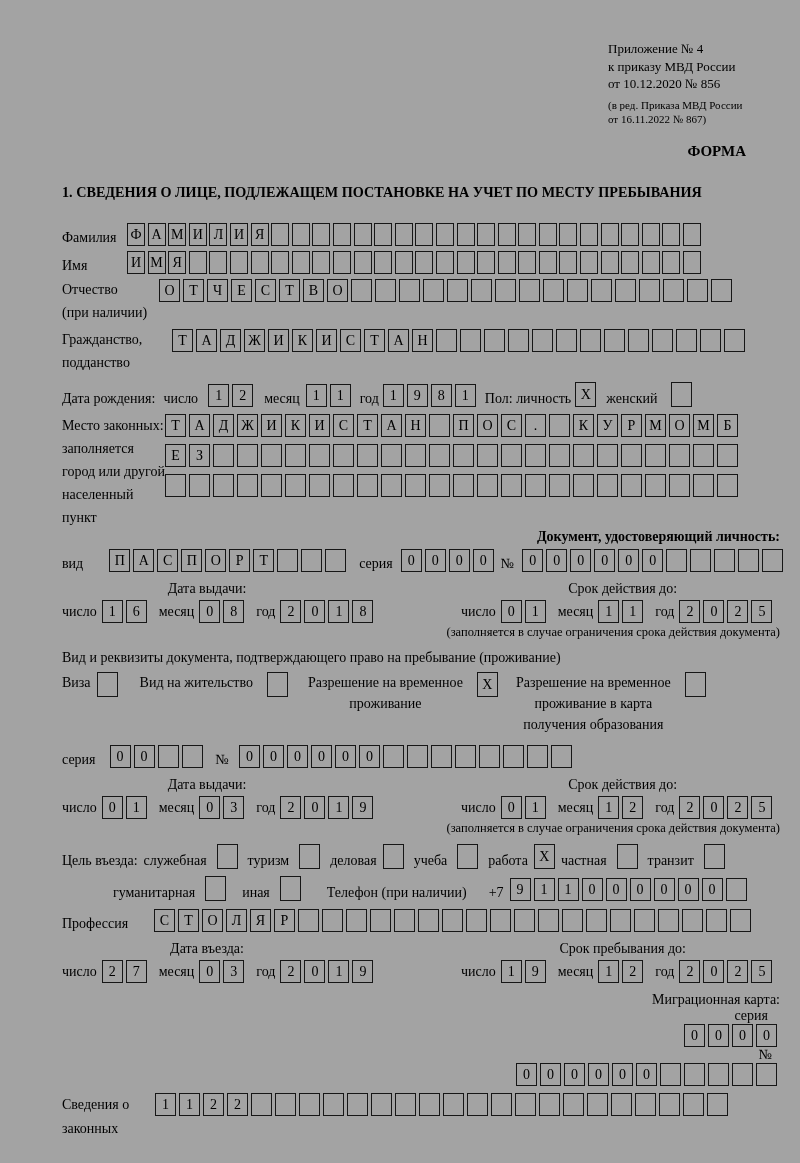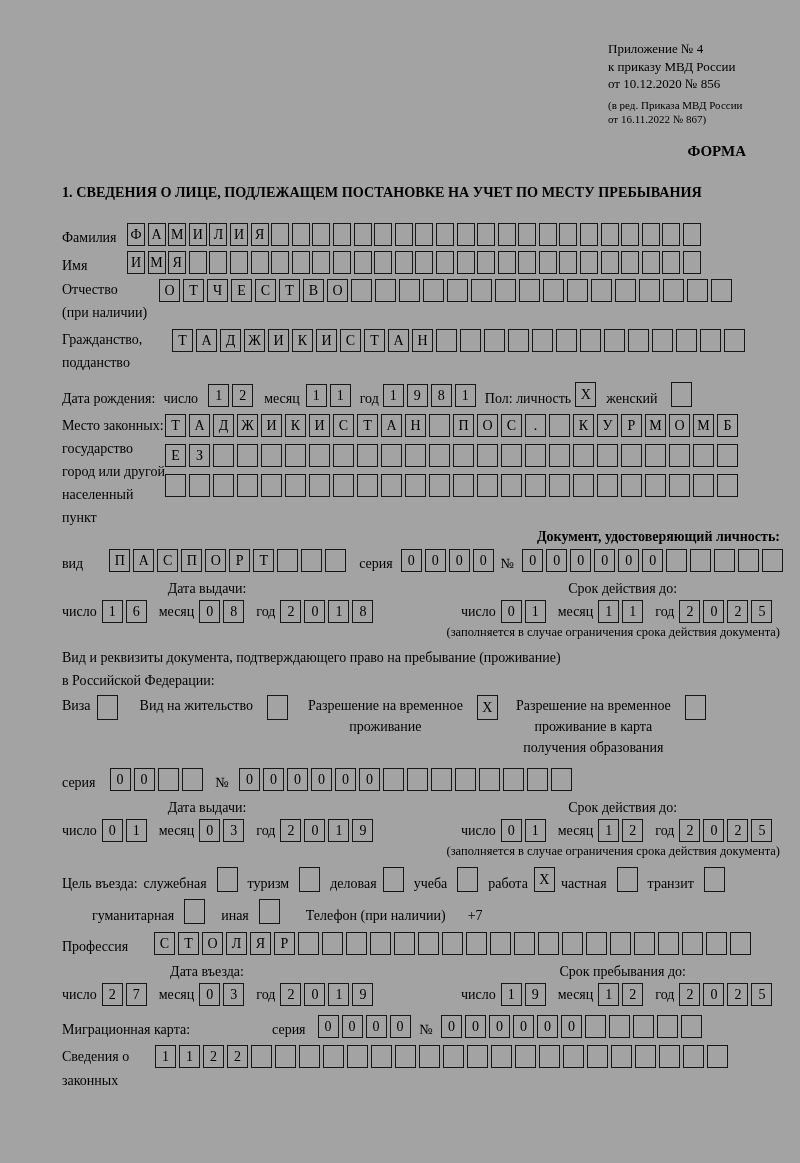--- a/index.html
+++ b/index.html
@@ -114,21 +114,21 @@
     <span class="cells"><span class="cell">1</span><span class="cell">9</span><span class="cell">8</span><span class="cell">1</span></span>
     <span class="lbl" style="margin-left:6px; margin-right:4px;">Пол: личность</span>
     <span class="cb">X</span>
     <span class="lbl" style="margin-left:10px; margin-right:14px;">женский</span>
     <span class="cb"></span>
   </div>
 
   <div class="row row-top" style="margin-top:7px;">
     <span class="lblcol" style="width:103px; line-height:1.65;">
       <div>Место законных:</div>
-      <div>государство</div>
+      <div>заполняется</div>
       <div>город или другой</div>
       <div>населенный пункт</div>
     </span>
     <span class="stack">
       <span class="cells g24"><span class="cell">Т</span><span class="cell">А</span><span class="cell">Д</span><span class="cell">Ж</span><span class="cell">И</span><span class="cell">К</span><span class="cell">И</span><span class="cell">С</span><span class="cell">Т</span><span class="cell">А</span><span class="cell">Н</span><span class="cell"></span><span class="cell">П</span><span class="cell">О</span><span class="cell">С</span><span class="cell">.</span><span class="cell"></span><span class="cell">К</span><span class="cell">У</span><span class="cell">Р</span><span class="cell">М</span><span class="cell">О</span><span class="cell">М</span><span class="cell">Б</span></span>
       <span class="cells g24"><span class="cell">Е</span><span class="cell">З</span><span class="cell"></span><span class="cell"></span><span class="cell"></span><span class="cell"></span><span class="cell"></span><span class="cell"></span><span class="cell"></span><span class="cell"></span><span class="cell"></span><span class="cell"></span><span class="cell"></span><span class="cell"></span><span class="cell"></span><span class="cell"></span><span class="cell"></span><span class="cell"></span><span class="cell"></span><span class="cell"></span><span class="cell"></span><span class="cell"></span><span class="cell"></span><span class="cell"></span></span>
       <span class="cells g24"><span class="cell"></span><span class="cell"></span><span class="cell"></span><span class="cell"></span><span class="cell"></span><span class="cell"></span><span class="cell"></span><span class="cell"></span><span class="cell"></span><span class="cell"></span><span class="cell"></span><span class="cell"></span><span class="cell"></span><span class="cell"></span><span class="cell"></span><span class="cell"></span><span class="cell"></span><span class="cell"></span><span class="cell"></span><span class="cell"></span><span class="cell"></span><span class="cell"></span><span class="cell"></span><span class="cell"></span></span>
     </span>
   </div>
 
@@ -163,21 +163,20 @@
         <span class="lbl">месяц</span>
         <span class="cells"><span class="cell">1</span><span class="cell">1</span></span>
         <span class="lbl">год</span>
         <span class="cells"><span class="cell">2</span><span class="cell">0</span><span class="cell">2</span><span class="cell">5</span></span>
       </div>
     </div>
   </div>
   <div class="note note-right">(заполняется в случае ограничения срока действия документа)</div>
 
   <div class="lbl mt10">Вид и реквизиты документа, подтверждающего право на пребывание (проживание)</div>
-  <div class="lbl" style="margin-top:7px;">в Российской Федерации:</div>
 
   <div class="row row-top" style="margin-top:6px;">
     <div class="pair">
       <span class="txt">Виза</span>
       <span class="cb gap6"></span>
     </div>
     <div class="pair" style="margin-left:22px;">
       <span class="txt">Вид на жительство</span>
       <span class="cb gap14"></span>
     </div>
@@ -242,27 +241,28 @@
     <span class="lbl gap10">учеба</span>
     <span class="cb gap10"></span>
     <span class="lbl gap10">работа</span>
     <span class="cb gap6">X</span>
     <span class="lbl gap6">частная</span>
     <span class="cb gap10"></span>
     <span class="lbl gap10">транзит</span>
     <span class="cb gap10"></span>
   </div>
 
-  <div class="row" style="margin-top:7px; margin-left:30px;">
+  <div class="row" style="margin-top:7px; margin-left:51px;">
     <span class="lbl">гуманитарная</span>
     <span class="cb gap10"></span>
     <span class="lbl" style="margin-left:16px;">иная</span>
     <span class="cb gap10"></span>
     <span class="lbl" style="margin-left:26px;">Телефон (при наличии)</span>
     <span class="lbl" style="margin-left:22px; margin-right:6px;">+7</span>
+    <span class="cells"><span class="cell">9</span><span class="cell">1</span><span class="cell">1</span><span class="cell">0</span><span class="cell">0</span><span class="cell">0</span><span class="cell">0</span><span class="cell">0</span><span class="cell">0</span><span class="cell"></span></span>
   </div>
 
   <div class="row" style="margin-top:8px;">
     <span class="lbl" style="width:92px;">Профессия</span>
     <span class="cells"><span class="cell">С</span><span class="cell">Т</span><span class="cell">О</span><span class="cell">Л</span><span class="cell">Я</span><span class="cell">Р</span><span class="cell"></span><span class="cell"></span><span class="cell"></span><span class="cell"></span><span class="cell"></span><span class="cell"></span><span class="cell"></span><span class="cell"></span><span class="cell"></span><span class="cell"></span><span class="cell"></span><span class="cell"></span><span class="cell"></span><span class="cell"></span><span class="cell"></span><span class="cell"></span><span class="cell"></span><span class="cell"></span><span class="cell"></span></span>
   </div>
 
   <div class="twocol">
     <div class="colL">
       <div class="col-head" style="width:290px;">Дата въезда:</div>
@@ -281,21 +281,21 @@
         <span class="lbl">число</span>
         <span class="cells"><span class="cell">1</span><span class="cell">9</span></span>
         <span class="lbl">месяц</span>
         <span class="cells"><span class="cell">1</span><span class="cell">2</span></span>
         <span class="lbl">год</span>
         <span class="cells"><span class="cell">2</span><span class="cell">0</span><span class="cell">2</span><span class="cell">5</span></span>
       </div>
     </div>
   </div>
 
-  <div class="row" style="margin-top:9px;">
+  <div class="row" style="margin-top:9px;flex-direction:column;">
     <span class="lbl">Миграционная карта:</span>
     <span class="lbl" style="margin-left:82px; margin-right:12px;">серия</span>
     <span class="cells"><span class="cell">0</span><span class="cell">0</span><span class="cell">0</span><span class="cell">0</span></span>
     <span class="lbl" style="margin-left:6px; margin-right:8px;">№</span>
     <span class="cells"><span class="cell">0</span><span class="cell">0</span><span class="cell">0</span><span class="cell">0</span><span class="cell">0</span><span class="cell">0</span><span class="cell"></span><span class="cell"></span><span class="cell"></span><span class="cell"></span><span class="cell"></span></span>
   </div>
 
   <div class="row row-top" style="margin-top:7px;">
     <span class="lblcol" style="width:93px; line-height:1.72;">
       <div>Сведения о</div>

